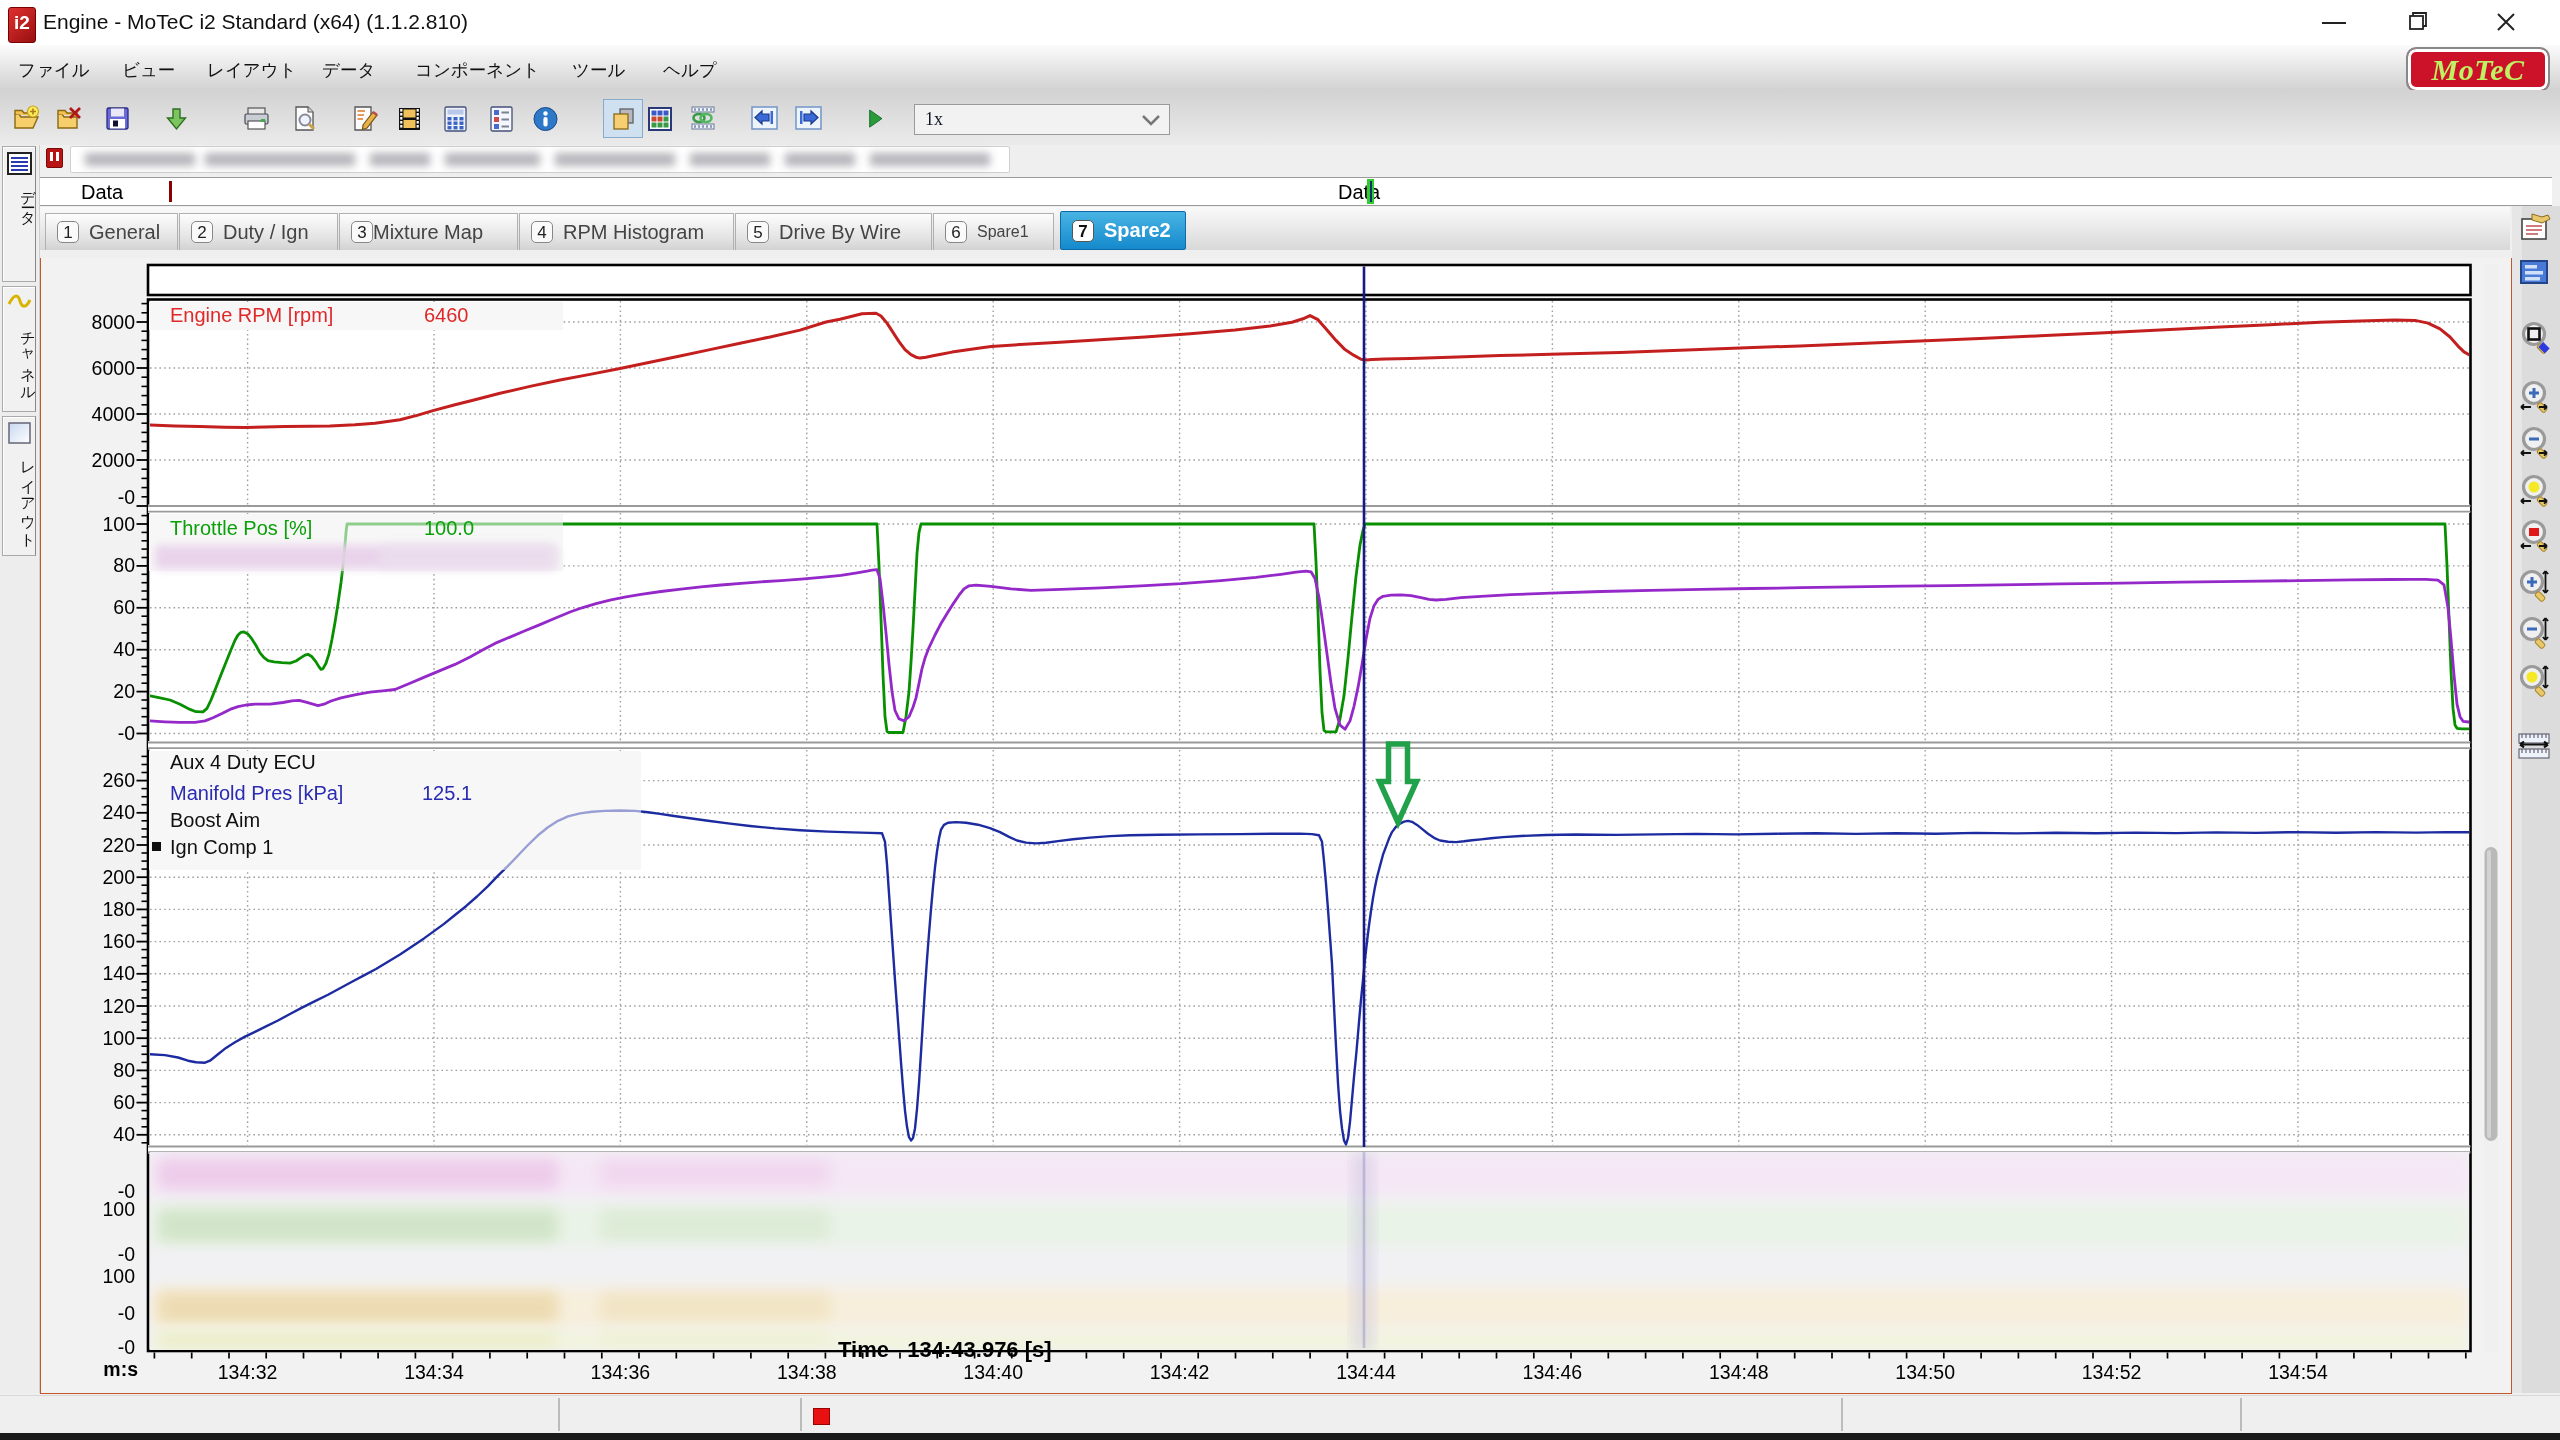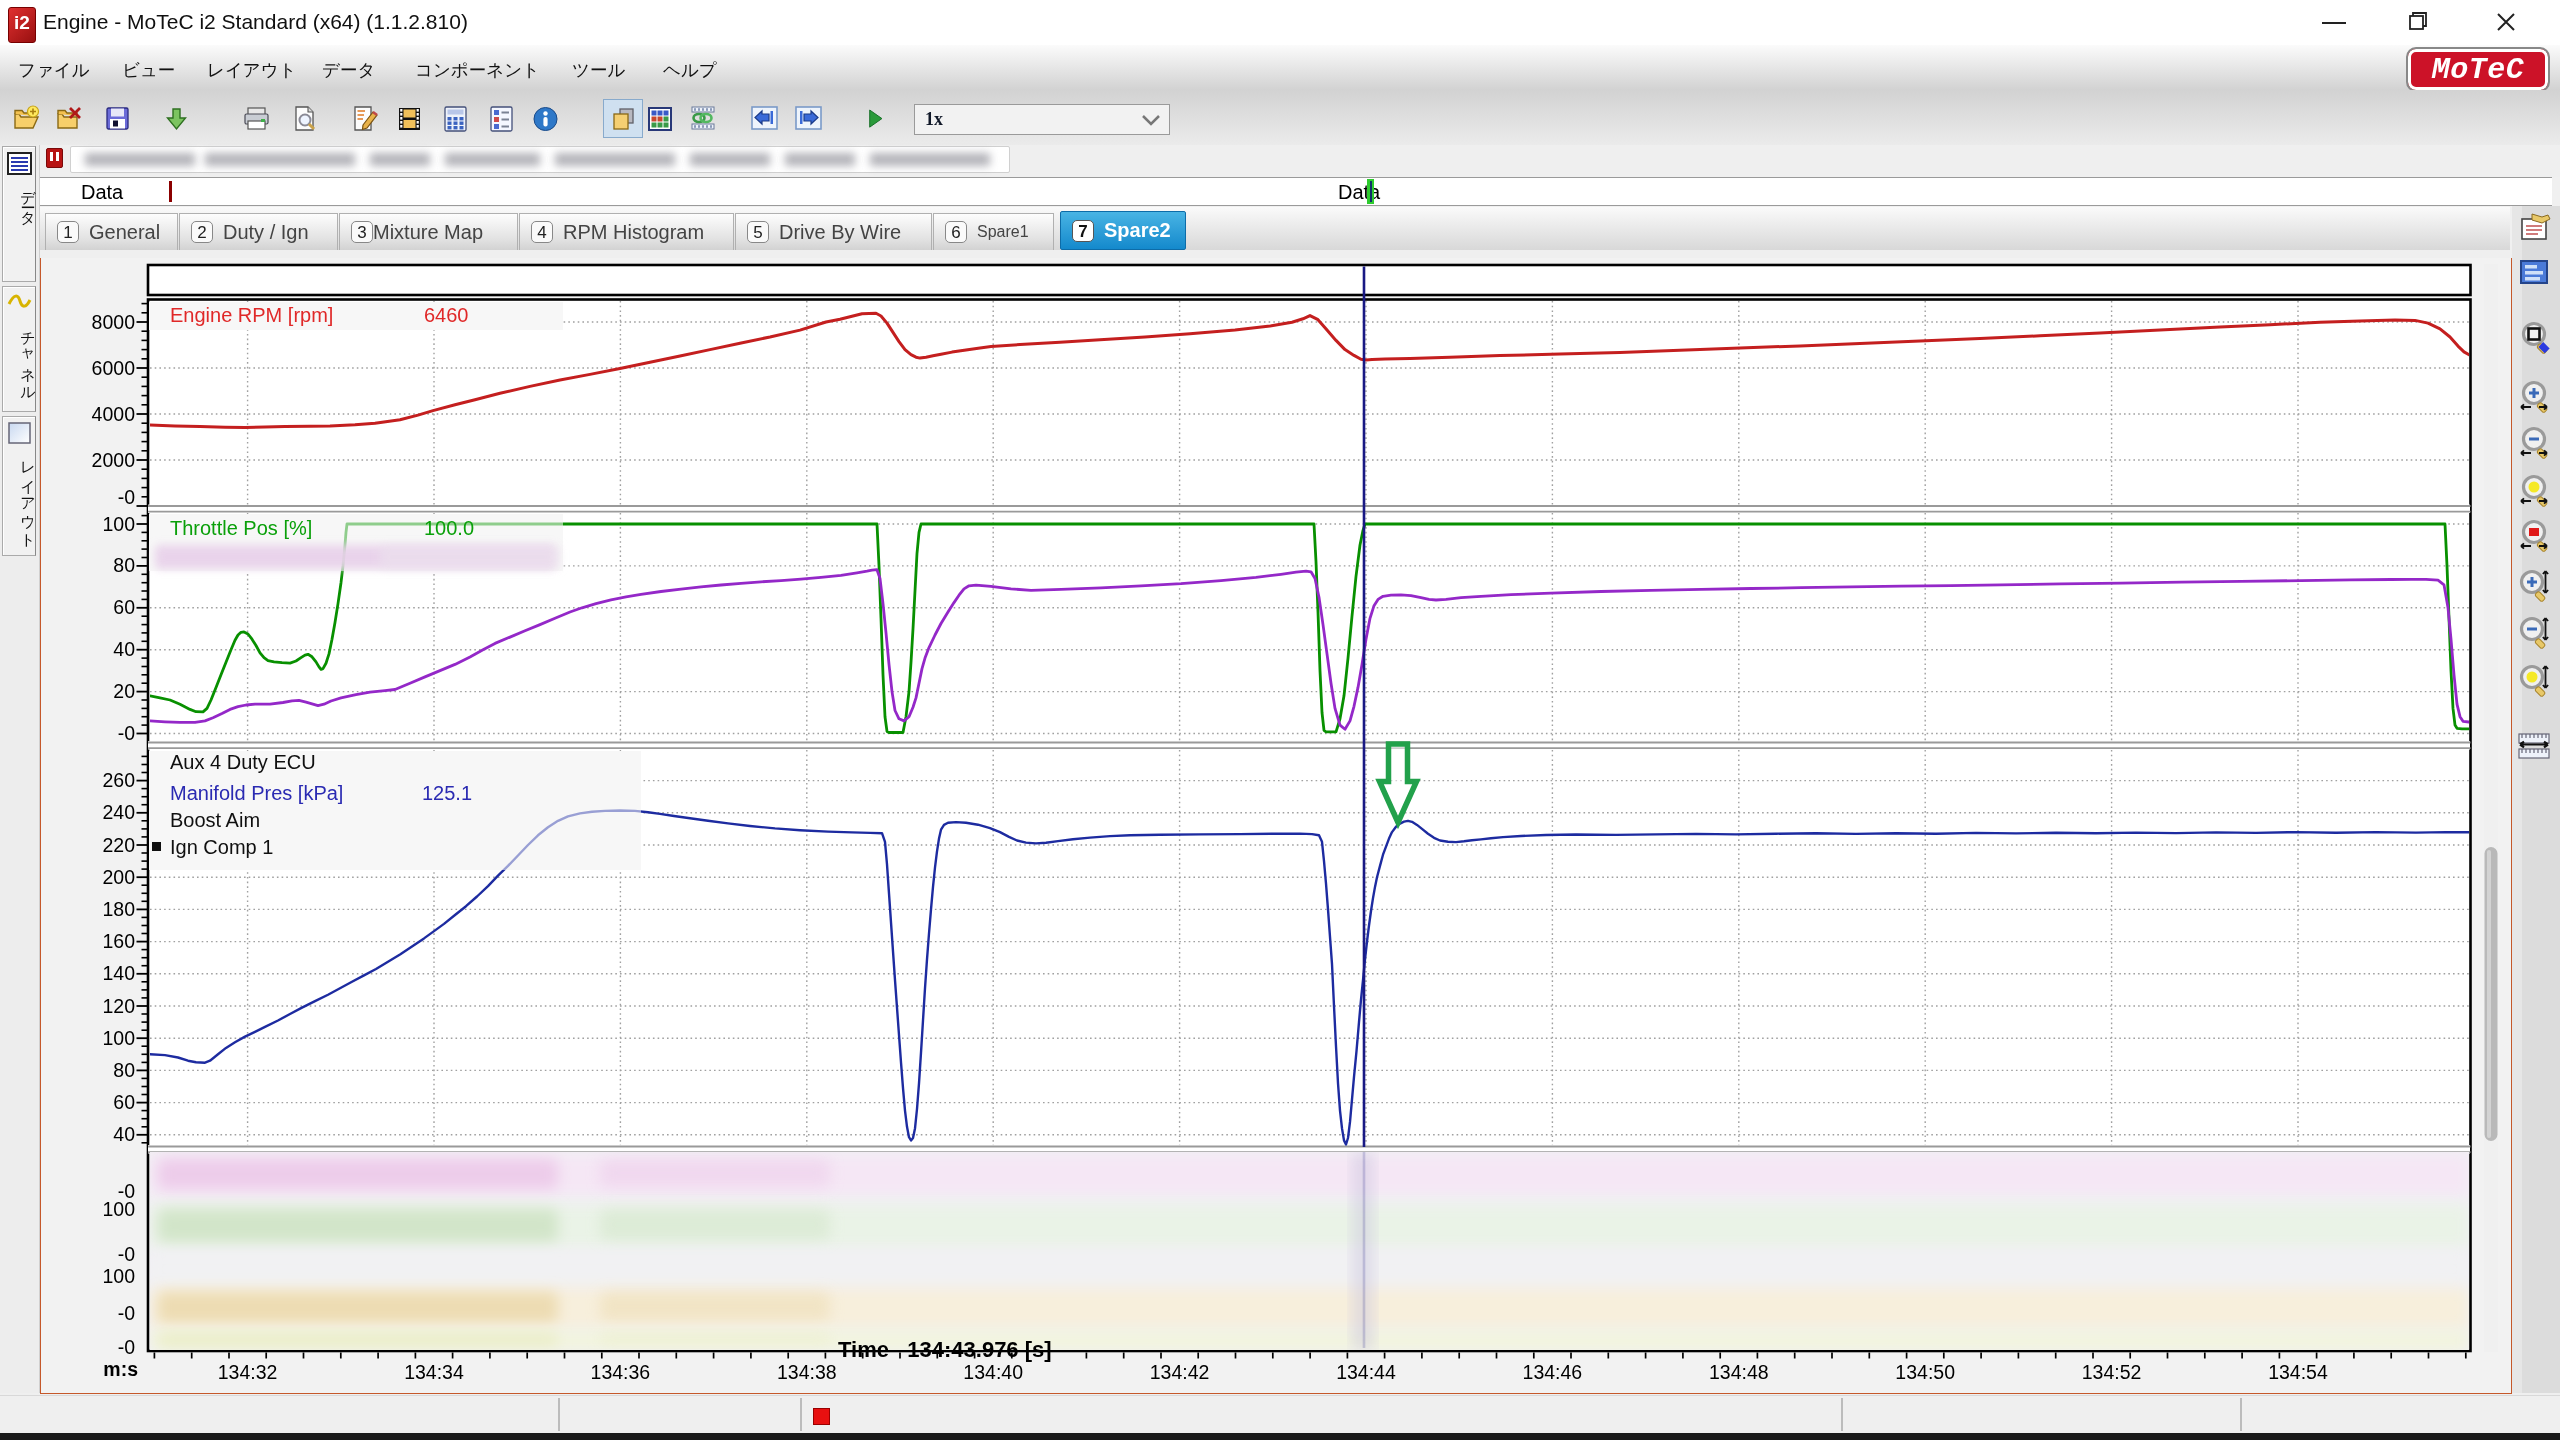--- a/index.html
+++ b/index.html
@@ -21,21 +21,21 @@
 <div class="abs" style="top:58px;font-size:17.5px;color:#111">
 <span class="abs" style="left:18px">ファイル</span>
     <span class="abs" style="left:122px">ビュー</span>
     <span class="abs" style="left:207px">レイアウト</span>
     <span class="abs" style="left:322px">データ</span>
     <span class="abs" style="left:415px">コンポーネント</span>
     <span class="abs" style="left:572px">ツール</span>
     <span class="abs" style="left:663px">ヘルプ</span>
   </div>
 <div style="position:absolute;left:2406px;top:47px;width:144px;height:45px;background:#cc1228;border-radius:10px;border:2px solid #888;box-shadow:inset 0 0 0 3px #fff;display:flex;align-items:center;justify-content:center">
-<span style="font-family:Liberation Mono, monospace;font-style:italic;font-weight:bold;font-size:30px;color:#ffffff;letter-spacing:0.5px">MoTeC</span>
+<span style="font-family:Liberation Serif, serif;font-style:italic;font-weight:bold;font-size:30px;color:#bef264;letter-spacing:0.5px">MoTeC</span>
   </div>
 
 <div class="abs" style="left:0;top:90px;width:2560px;height:55px;background:linear-gradient(#d2d2d2,#ebebeb)"></div>
 <svg style="position:absolute;left:13px;top:105px" width="27" height="28" viewBox="0 0 27 28">
     <path d="M2 9 L2 23 L20 23 L25 12 L8 12 L6 9 Z" fill="#f7cf6a" stroke="#8a6914" stroke-width="1.4"></path>
     <path d="M2 9 L2 5.5 L9 5.5 L11 8 L20 8 L20 11" fill="#f3c14f" stroke="#8a6914" stroke-width="1.4"></path>
     <circle cx="20" cy="6.5" r="5.5" fill="#ffe95e" stroke="#c7a418" stroke-width="1.2"></circle>
     <path d="M20 3.5 L20 9.5 M17 6.5 L23 6.5" stroke="#a87f10" stroke-width="1.6"></path>
   </svg>
 <svg style="position:absolute;left:56px;top:105px" width="27" height="28" viewBox="0 0 27 28">
@@ -156,21 +156,21 @@
   </svg>
 <svg style="position:absolute;left:795px;top:106px" width="27" height="28" viewBox="0 0 27 28">
     <rect x="1" y="1" width="25" height="22" fill="#eef4fc" stroke="#7a9ac8" stroke-width="1.6"></rect>
     <path d="M9 8 L16 8 L16 5 L23 11.5 L16 18 L16 15 L9 15 Z" fill="#3a6ad8" stroke="#1a3a88" stroke-width="1.2"></path>
     <rect x="5" y="5" width="2.5" height="13" fill="#3a6ad8"></rect>
   </svg>
 <svg style="position:absolute;left:864px;top:105px" width="22" height="28" viewBox="0 0 27 28">
     <path d="M7 3 L22 13.5 L7 24 Z" fill="#2a9a3a" stroke="#187028" stroke-width="1.2"></path>
   </svg>
 <div class="abs" style="left:914px;top:104px;width:256px;height:31px;background:#f2f2f2;border:1.5px solid #9a9a9a;font-size:18px;color:#101828;font-family:'Liberation Serif',serif">
-    <span style="position:absolute;left:10px;top:4px;font-weight:bold">1x</span>
+    <span style="position:absolute;left:10px;top:4px;font-weight:normal">1x</span>
 <svg style="position:absolute;right:8px;top:9px" width="20" height="12" viewBox="0 0 20 12">
       <path d="M2 2 L10 10 L18 2" fill="none" stroke="#777" stroke-width="2.5"></path>
     </svg>
   </div>
 
 <div class="abs" style="left:0;top:145px;width:2560px;height:32px;background:#efefef"></div>
 <div class="abs" style="left:46px;top:148px;width:17px;height:20px;background:#b81414;border:1px solid #7a0a0a;border-radius:2px">
     <div style="position:absolute;left:3px;top:3px;width:3px;height:9px;background:#fff"></div>
     <div style="position:absolute;left:9px;top:3px;width:3px;height:9px;background:#fff"></div>
   </div>

